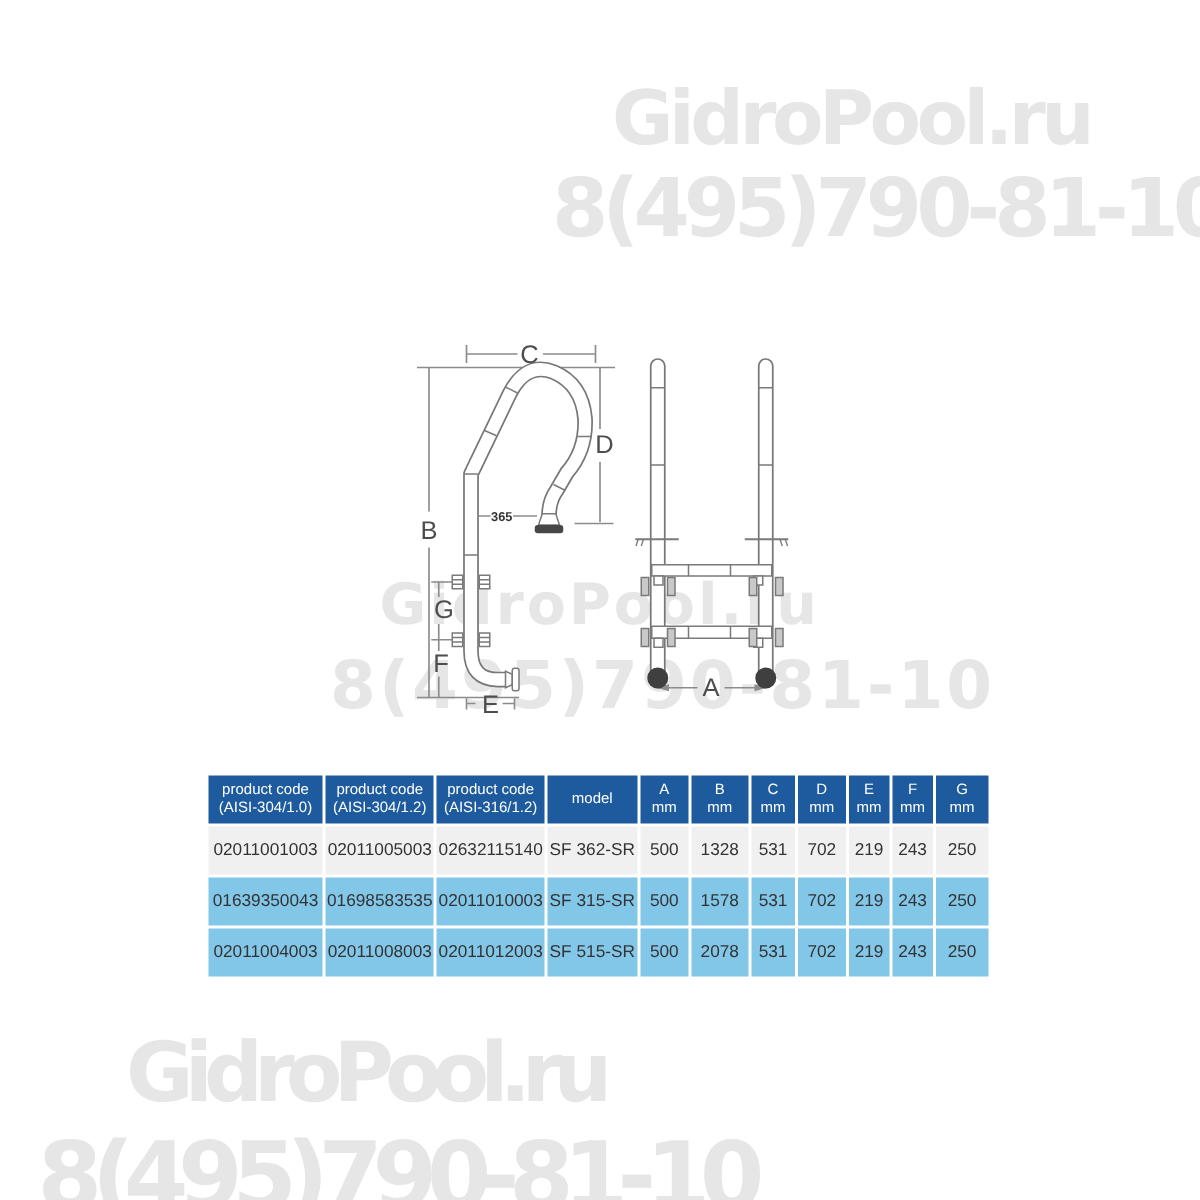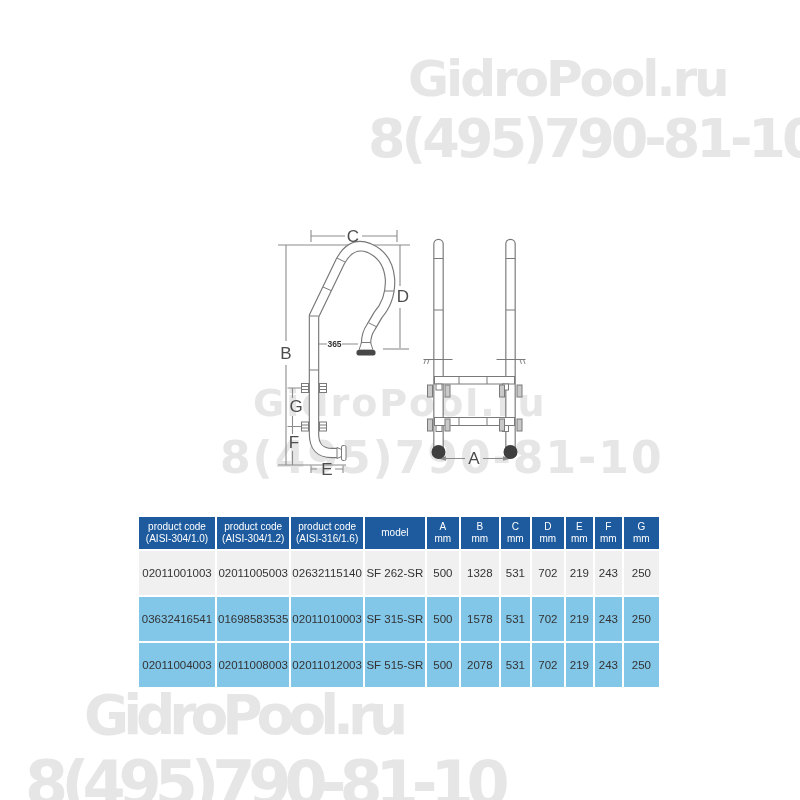--- a/index.html
+++ b/index.html
@@ -31,21 +31,21 @@
     position:absolute;left:137px;top:470px;z-index:2;
     border-collapse:separate;border-spacing:2px;background:#fff;
     table-layout:fixed;
   }
   table.specs th{
     background:var(--header-bg,#1d5b9e);color:#fff;font-weight:normal;
     font-size:10px;line-height:1.25;height:30px;padding:1px 1px;text-align:center;
     vertical-align:middle;
   }
   table.specs td{
-    font-size:11.5px;color:var(--cell-text,#333);text-align:center;height:44px;
+    font-size:11.5px;color:var(--cell-text,#333);text-align:center;height:32px;
     padding:0 1px;vertical-align:middle;
   }
   tr.row-white td{background:var(--row-bg,#f0f0f0);}
   tr.row-blue  td{background:var(--row-alt-bg,#82c6e8);}
 </style>
 </head>
 <body>
 
 <div class="canvas">
 
@@ -174,47 +174,47 @@
       <col style="width:29px">
         <col style="width:32px">
         <col style="width:27px">
       <col style="width:27px">
         <col style="width:35px">
     </colgroup>
     <thead>
       <tr>
         <th><span>product code</span><br><span>(AISI-304/1.0)</span></th>
         <th><span>product code</span><br><span>(AISI-304/1.2)</span></th>
-        <th><span>product code</span><br><span>(AISI-316/1.6)</span></th>
+        <th><span>product code</span><br><span>(AISI-316/1.2)</span></th>
         <th><span>model</span></th>
         <th><span>A</span><br><span>mm</span></th>
         <th><span>B</span><br><span>mm</span></th>
         <th><span>C</span><br><span>mm</span></th>
         <th><span>D</span><br><span>mm</span></th>
         <th><span>E</span><br><span>mm</span></th>
         <th><span>F</span><br><span>mm</span></th>
         <th><span>G</span><br><span>mm</span></th>
       </tr>
     </thead>
     <tbody>
       <tr class="row-white">
         <td>02011001003</td>
         <td>02011005003</td>
         <td>02632115140</td>
-        <td>SF 262-SR</td>
+        <td>SF 362-SR</td>
         <td>500</td>
         <td>1328</td>
         <td>531</td>
         <td>702</td>
         <td>219</td>
         <td>243</td>
         <td>250</td>
       </tr>
       <tr class="row-blue">
-        <td>03632416541</td>
+        <td>01639350043</td>
         <td>01698583535</td>
         <td>02011010003</td>
         <td>SF 315-SR</td>
         <td>500</td>
         <td>1578</td>
         <td>531</td>
         <td>702</td>
         <td>219</td>
         <td>243</td>
         <td>250</td>

